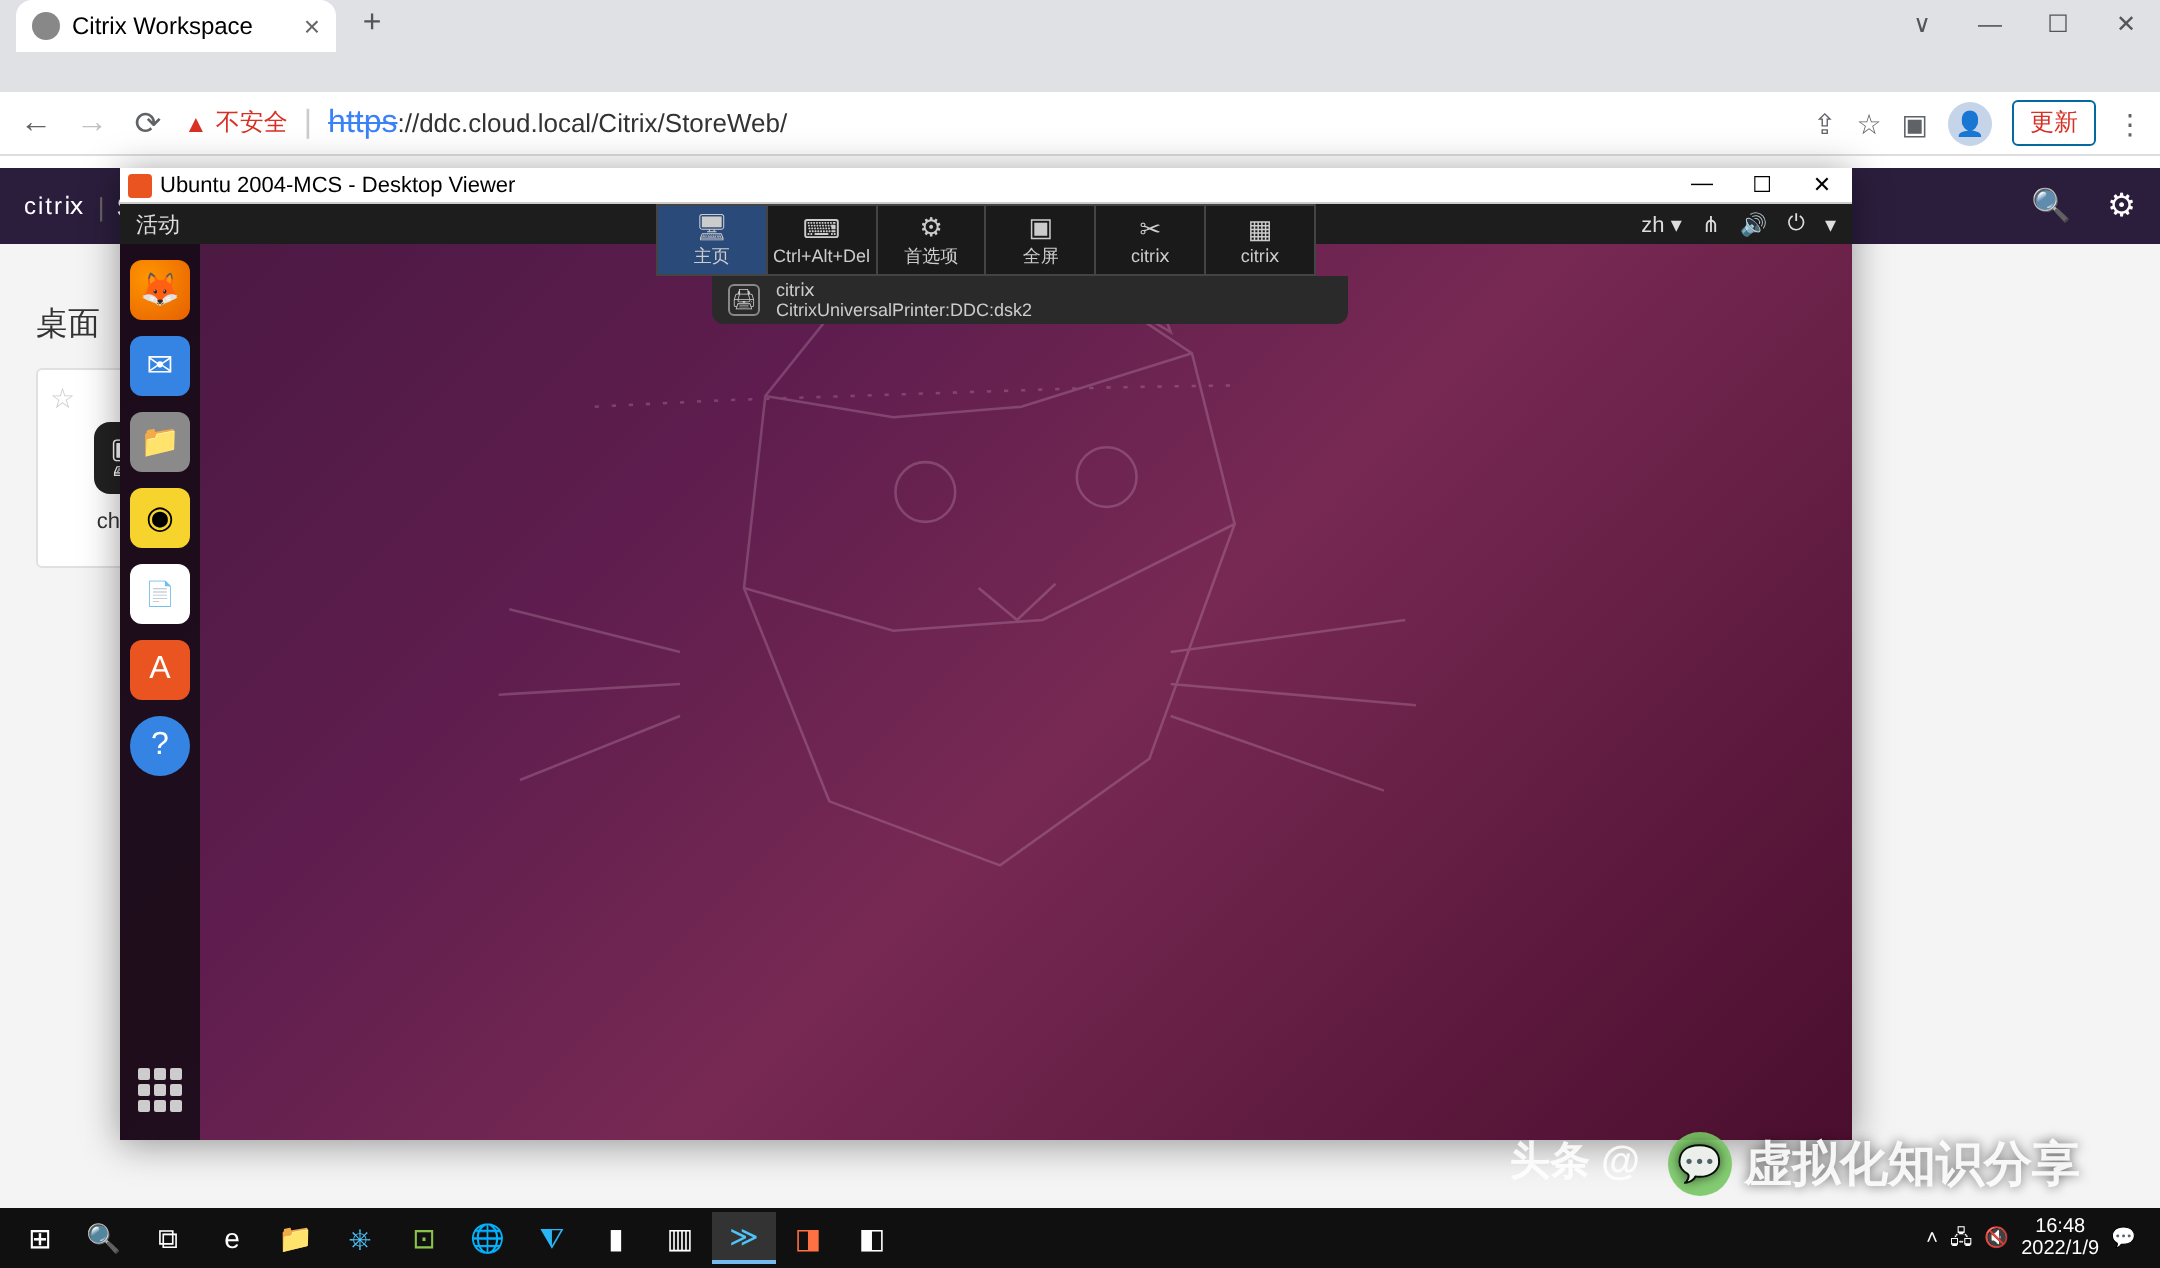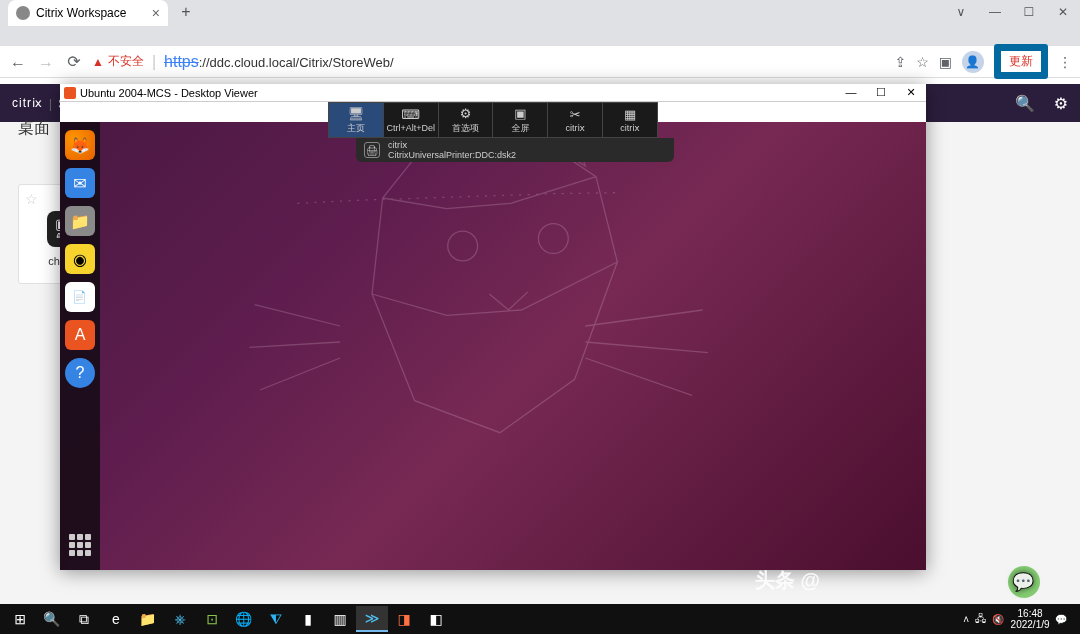--- a/index.html
+++ b/index.html
@@ -18,21 +18,21 @@
 .addr-bar { height: 32px; background: #fff; display: flex; align-items: center; padding: 0 8px; gap: 8px; border-bottom: 1px solid #ddd; }
 .nav-btn { color: #5f6368; font-size: 16px; width: 20px; text-align: center; cursor: pointer; }
 .security { display: flex; align-items: center; gap: 4px; font-size: 12px; }
 .sec-warn { color: #d93025; }
 .sec-text { color: #d93025; }
 .url-prefix { color: #3b82f6; text-decoration: line-through; }
 .url { font-size: 13px; color: #333; }
 .addr-right { margin-left: auto; display: flex; align-items: center; gap: 10px; }
 .addr-icon { color: #5f6368; font-size: 14px; }
 .profile-icon { width: 22px; height: 22px; border-radius: 50%; background: #c5d4e8; display: flex; align-items: center; justify-content: center; font-size: 12px; }
-.update-btn { border: 7px solid #0369a1; color: #d93025; border-radius: 3px; padding: 2px 8px; font-size: 12px; }
+.update-btn { border: 1px solid #0369a1; color: #d93025; border-radius: 3px; padding: 2px 8px; font-size: 12px; }
 
 
 .citrix-hdr { height: 38px; background: #2b1e3d; color: #fff; display: flex; align-items: center; padding: 0 12px; font-size: 13px; }
 .citrix-logo { font-size: 12px; letter-spacing: 1px; }
 .citrix-sep { margin: 0 6px; color: #666; }
 .citrix-right { margin-left: auto; display: flex; gap: 18px; font-size: 16px; }
 
 
 .citrix-body { position: absolute; top: 84px; left: 0; right: 0; bottom: 30px; background: #f4f4f4; }
 .sidebar-label { position: absolute; left: 18px; top: 22px; font-size: 16px; color: #333; }
@@ -137,39 +137,49 @@
 <div class="citrix-body">
   <div class="citrix-hdr" style="position:absolute;top:0;left:0;right:0">
     <span class="citrix-logo">citrⅸ</span>
     <span class="citrix-sep">|</span>
     <span>Sto</span>
     <div class="citrix-right">
       <span>🔍</span>
       <span>⚙</span>
     </div>
   </div>
-  <div class="sidebar-label" style="top:34px">桌面</div>
+  <div class="sidebar-label" style="top:68px">桌面</div>
   <div class="sidebar-sub" style="top:76px">全部(4)</div>
   <div class="app-card" style="top:100px">
     <span class="card-star">☆</span>
     <div class="card-icon">🖥</div>
     <div class="card-text">cheny</div>
   </div>
 
   <div class="dv-window" style="top:0px">
     <div class="dv-title">
       <span class="dv-ubicon"></span>
       <span>Ubuntu 2004-MCS - Desktop Viewer</span>
       <div class="dv-wc">
         <span>—</span>
         <span>☐</span>
         <span>✕</span>
       </div>
     </div>
 
+    <div class="ubuntu-topbar">
+      <span>活动</span>
+      <div class="ub-right">
+        <span>zh ▾</span>
+        <span>⋔</span>
+        <span>🔊</span>
+        <span>⏻</span>
+        <span>▾</span>
+      </div>
+    </div>
 
     <div class="dv-toolbar">
       <div class="dv-tool active">
         <span class="dv-tool-icon">🖥</span>
         <span>主页</span>
       </div>
       <div class="dv-tool">
         <span class="dv-tool-icon">⌨</span>
         <span>Ctrl+Alt+Del</span>
       </div>
@@ -242,20 +252,21 @@
       </div>
     </div>
   </div>
 </div>
 
 <div class="wm-head">
   <span>头条 @</span>
 </div>
 <div class="watermark">
   <span class="wm-icon">💬</span>
+  <span>虚拟化知识分享</span>
 </div>
 
 <div class="taskbar">
   <div class="tb-item">⊞</div>
   <div class="tb-item">🔍</div>
   <div class="tb-item">⧉</div>
   <div class="tb-item">e</div>
   <div class="tb-item">📁</div>
   <div class="tb-item" style="color:#4fc3f7">⎈</div>
   <div class="tb-item" style="color:#8bc34a">⊡</div>

